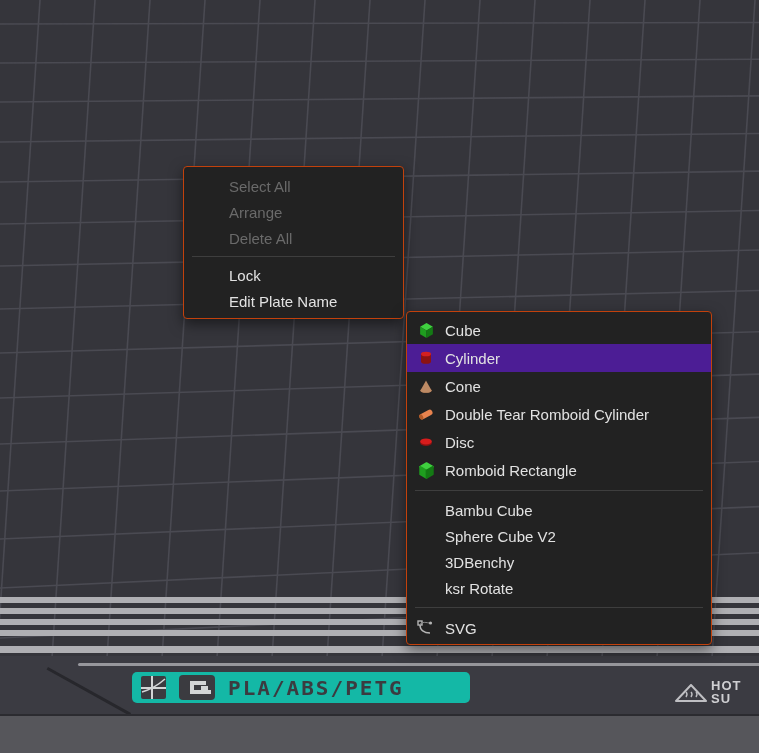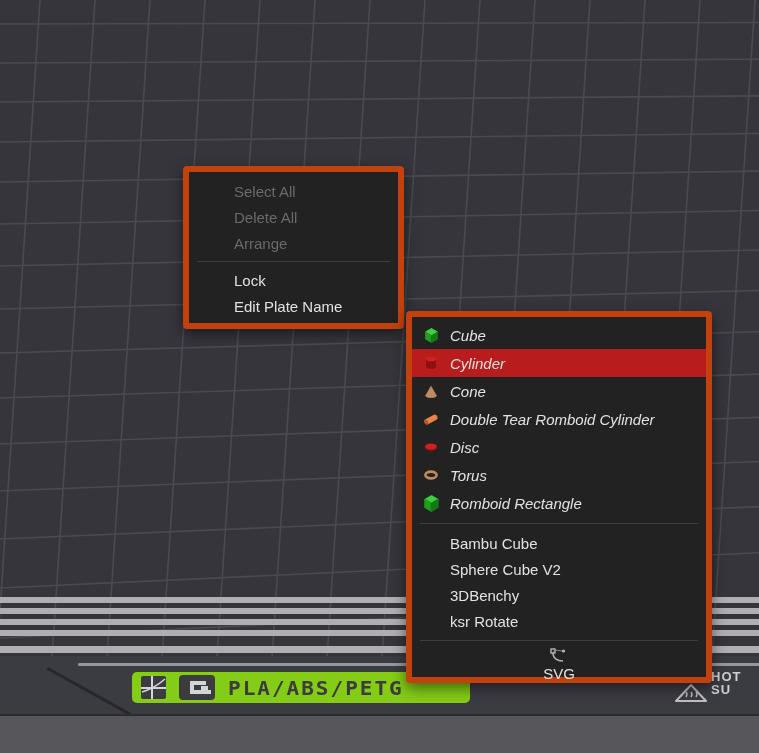--- a/index.html
+++ b/index.html
@@ -10,43 +10,43 @@
     -webkit-font-smoothing:antialiased;
   }
   
   #grid-svg{position:absolute;left:0;top:0;}
   .stripe{position:absolute;left:0;width:759px;background:#afafb3;}
   .plate-band{position:absolute;left:0;top:656px;width:759px;height:58px;background:#3b3b42;}
   .plate-highlight{position:absolute;left:78px;top:7px;width:681px;height:3px;background:#97979c;border-radius:2px 0 0 2px;}
   .plate-crease{position:absolute;left:48px;top:11px;width:95px;height:3px;background:#27272c;transform:rotate(29deg);transform-origin:left top;}
   .table-band{position:absolute;left:0;top:714px;width:759px;height:39px;background:#56565b;border-top:2px solid #2b2b30;box-sizing:border-box;}
   
-  .plate-badge{position:absolute;left:132px;top:672px;width:338px;height:31px;background:#84cc16;border-radius:5px;display:flex;align-items:center;}
+  .plate-badge{position:absolute;left:132px;top:672px;width:338px;height:31px;background:#14b8a6;border-radius:5px;display:flex;align-items:center;}
   .badge-logo{flex:none;display:block;}
   .badge-label{margin-left:13px;font-family:"DejaVu Sans Mono",monospace;font-weight:bold;font-size:21px;letter-spacing:2px;color:#3b3b40;transform:scaleY(.96);white-space:nowrap;}
   
   .hot-warning{position:absolute;left:674px;top:669px;width:100px;height:34px;color:#cfcfd2;}
-  .hot-text{position:absolute;left:37px;top:1px;font-weight:bold;font-size:13px;line-height:13px;letter-spacing:1px;white-space:nowrap;}
+  .hot-text{position:absolute;left:37px;top:10px;font-weight:bold;font-size:13px;line-height:13px;letter-spacing:1px;white-space:nowrap;}
   .hot-tri{position:absolute;left:0px;top:15px;}
   
   .menu{
-    position:absolute;background:#222222;border:6px solid #c2410c;border-radius:4px;
+    position:absolute;background:#222222;border:1px solid #c2410c;border-radius:4px;
     box-shadow:0 5px 14px rgba(0,0,0,.5);box-sizing:border-box;color:#e2e2e2;font-size:15px;
   }
   .context-menu{left:183px;top:166px;width:221px;padding:6px 0 4px 0;}
   .sub-menu{left:406px;top:311px;width:306px;padding:4px 0 2px 0;}
   .menu-item{display:flex;align-items:center;height:26px;position:relative;cursor:default;}
-  .sub-menu .menu-item.prim{height:28px;font-style:italic;}
+  .sub-menu .menu-item.prim{height:28px;}
   .sub-menu .menu-item.model{height:26px;}
-  .sub-menu .menu-item.svgrow{height:28px;flex-direction:column;}
+  .sub-menu .menu-item.svgrow{height:28px;}
   .menu-item .mi-label{white-space:nowrap;}
   .context-menu .mi-label{margin-left:45px;}
   .context-menu .has-icon .mi-label{margin-left:0;}
   .menu-item.disabled .mi-label{color:#6a6a6a;}
-  .menu-item.highlight{background:#b91c1c;}
+  .menu-item.highlight{background:#4c1d95;}
   .mi-icon{width:45px;flex:none;display:flex;justify-content:center;align-items:center;}
   .sub-menu .mi-icon{width:38px;}
   .chevron{position:absolute;right:14px;top:50%;transform:translateY(-50%) scaleX(.8);color:#cfcfcf;font-size:15px;}
   .menu-sep{height:1px;background:#3e3e3e;margin:5px 8px;}
   .sub-menu .menu-sep{margin:6px 8px;}
 </style>
 </head>
 <body>
 
 <svg id="grid-svg" width="759" height="658">
@@ -119,24 +119,24 @@
     <div>HOT</div>
     <div>SU</div>
   </div>
 </div>
 
 <div class="menu context-menu">
   <div class="menu-item disabled">
     <span class="mi-label">Select All</span>
   </div>
   <div class="menu-item disabled">
+    <span class="mi-label">Arrange</span>
+  </div>
+  <div class="menu-item disabled">
     <span class="mi-label">Delete All</span>
-  </div>
-  <div class="menu-item disabled">
-    <span class="mi-label">Arrange</span>
   </div>
   <div class="menu-sep"></div>
   <div class="menu-item">
     <span class="mi-label">Lock</span>
   </div>
   <div class="menu-item">
     <span class="mi-label">Edit Plate Name</span>
   </div>
 </div>
 
@@ -184,28 +184,20 @@
     <span class="mi-icon">
       <svg width="16" height="12" viewBox="0 0 16 12">
         <ellipse cx="8" cy="7" rx="5.8" ry="3" fill="#8c1212"></ellipse>
         <ellipse cx="8" cy="5.4" rx="5.8" ry="3" fill="#d81c1c"></ellipse>
       </svg>
     </span>
     <span class="mi-label">Disc</span>
   </div>
   <div class="menu-item prim">
     <span class="mi-icon">
-      <svg width="16" height="12" viewBox="0 0 16 12">
-        <ellipse cx="8" cy="6" rx="5.6" ry="3.4" fill="none" stroke="#c18a5c" stroke-width="2.6"></ellipse>
-      </svg>
-    </span>
-    <span class="mi-label">Torus</span>
-  </div>
-  <div class="menu-item prim">
-    <span class="mi-icon">
       <svg width="17" height="17" viewBox="0 0 16 16">
         <polygon points="8,1 14,4.5 8,8 2,4.5" fill="#3fd03f" stroke="#3fd03f" stroke-width="1.6" stroke-linejoin="round"></polygon>
         <polygon points="2,4.5 8,8 8,15 2,11.5" fill="#1f9e1f" stroke="#1f9e1f" stroke-width="1.6" stroke-linejoin="round"></polygon>
         <polygon points="14,4.5 8,8 8,15 14,11.5" fill="#147a14" stroke="#147a14" stroke-width="1.6" stroke-linejoin="round"></polygon>
       </svg>
     </span>
     <span class="mi-label">Romboid Rectangle</span>
   </div>
   <div class="menu-sep"></div>
   <div class="menu-item model">

